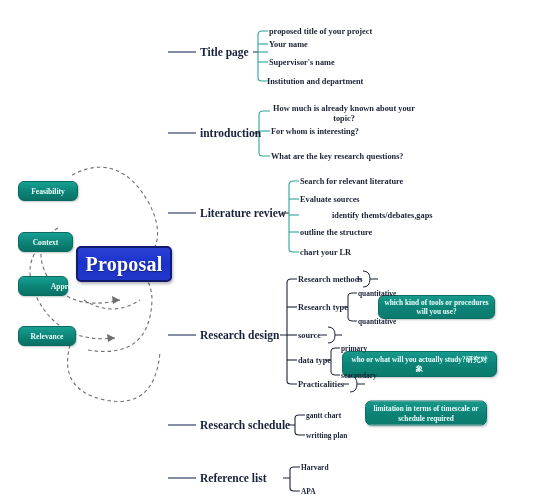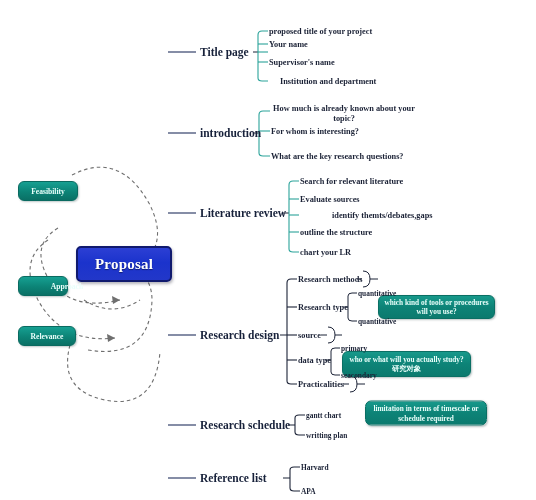--- a/index.html
+++ b/index.html
@@ -36,21 +36,21 @@
     background: linear-gradient(180deg, #2c3fd4 0%, #1b33cc 45%, #2237c9 100%);
     border: 2px solid #101a6e;
     border-radius: 5px;
     box-shadow: 1px 2px 3px rgba(40,40,60,0.35);
     display: flex;
     align-items: center;
     justify-content: center;
   }
   .root-label {
     color: #ffffff;
-    font-size: 15px;
+    font-size: 20px;
     font-weight: bold;
     letter-spacing: 0.2px;
     text-shadow: 0 1px 1px rgba(0,0,0,0.45);
     text-align: center;
   }
   
   .l1 {
     font-size: 11.5px;
     font-weight: bold;
     color: #17213a;
@@ -226,40 +226,43 @@
     </g>
   </svg>
 
   <div class="node root-node">
     <span class="root-label">Proposal</span>
   </div>
 
   <div class="tag" style="left:18px; top:181px; width:60px; height:20px;">
     <span>Feasibility</span>
   </div>
+  <div class="tag" style="left:18px; top:232px; width:55px; height:20px;">
+    <span>Context</span>
+  </div>
   <div class="tag" style="left:18px; top:276px; width:50px; height:20px;padding-left:48px;">
     <span>Approach</span>
   </div>
   <div class="tag" style="left:18px; top:326px; width:58px; height:20px;">
     <span>Relevance</span>
   </div>
 
   <div class="node l1" style="left:200px; top:52px;">
     <span>Title page</span>
   </div>
   <div class="node l2" style="left:269px; top:31px;">
     <span>proposed title  of your project</span>
   </div>
   <div class="node l2" style="left:269px; top:44px;">
     <span>Your name</span>
   </div>
   <div class="node l2" style="left:269px; top:62px;">
     <span>Supervisor's name</span>
   </div>
-  <div class="node l2" style="left:280px; top:81px;">
+  <div class="node l2" style="left:267px; top:81px;">
     <span>Institution and department</span>
   </div>
 
   <div class="node l1" style="left:200px; top:133px;">
     <span>introduction</span>
   </div>
   <div class="l2-wrap" style="position:absolute; left:271px; top:114px; width:146px;">
     <span>How much is already known about your topic?</span>
   </div>
   <div class="node l2" style="left:271px; top:131px;">
@@ -305,21 +308,21 @@
   <div class="node l3" style="left:358px; top:293px;">
     <span>quantitative</span>
   </div>
   <div class="node l3" style="left:358px; top:321px;">
     <span>quantitative</span>
   </div>
 
   <div class="node l2" style="left:298px; top:335px;">
     <span>source</span>
   </div>
-  <div class="callout" style="left:342px; top:336px; width:129px; height:26px;">
+  <div class="callout" style="left:342px; top:336px; width:155px; height:26px;">
     <span>who or what will you actually study?研究对象</span>
   </div>
 
   <div class="node l2" style="left:298px; top:360px;">
     <span>data type</span>
   </div>
   <div class="node l3" style="left:341px; top:348px;">
     <span>primary</span>
   </div>
   <div class="node l3" style="left:341px; top:375px;">

